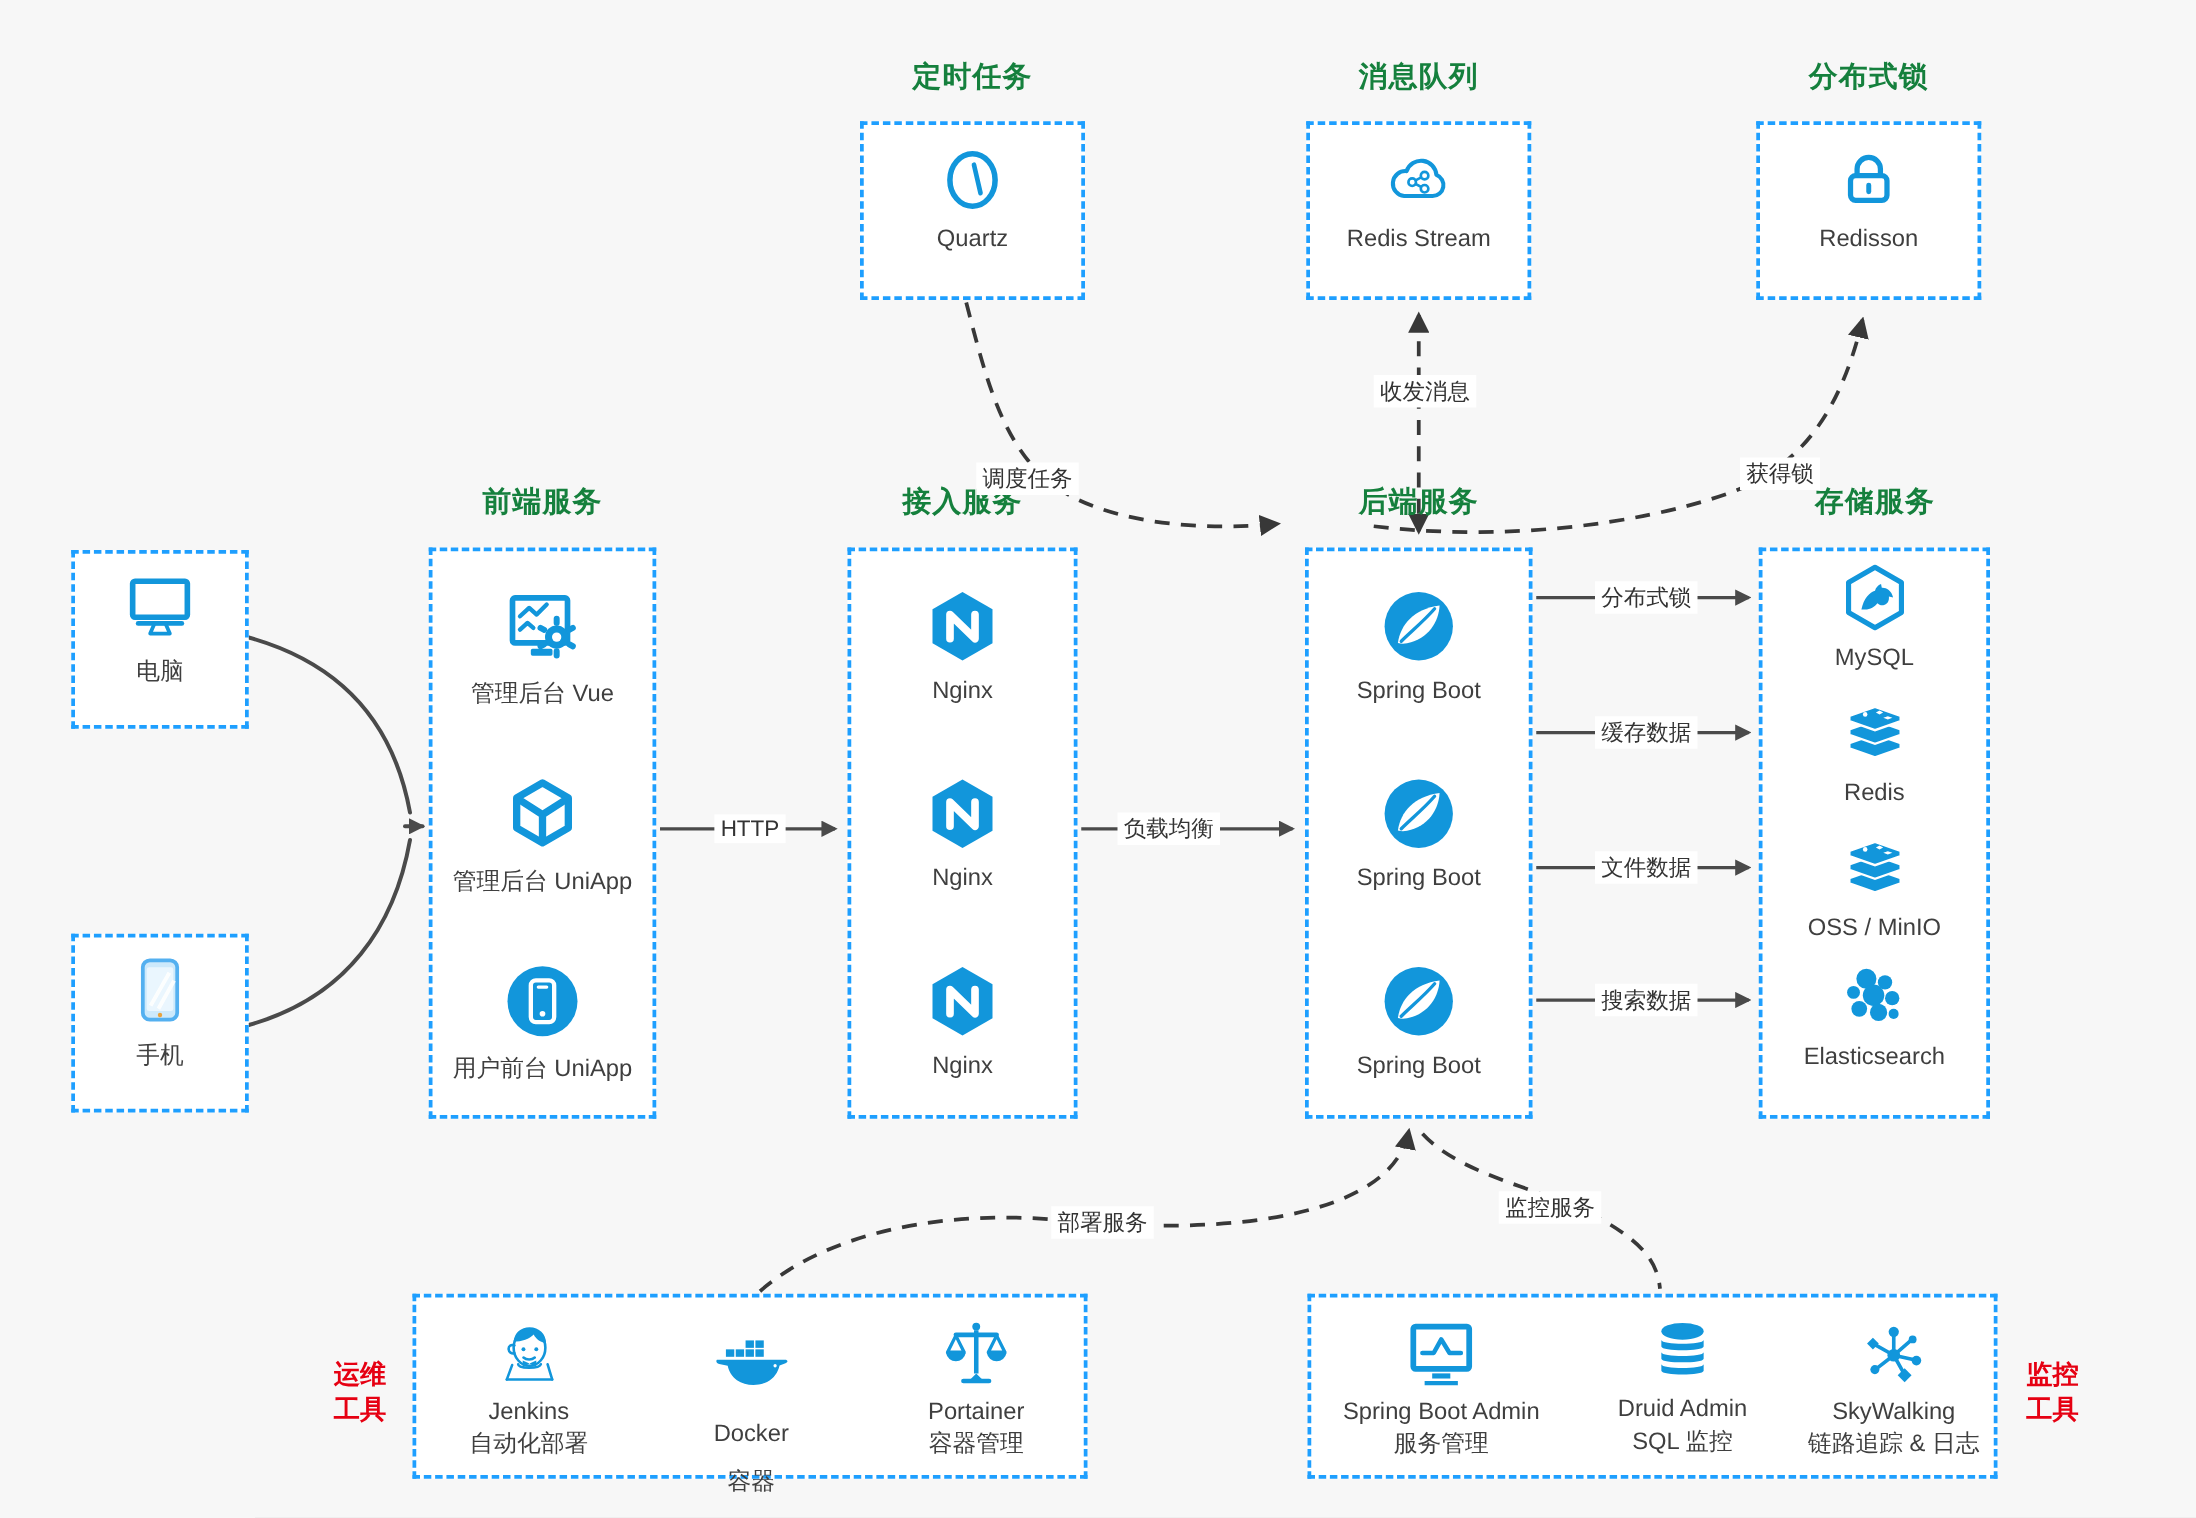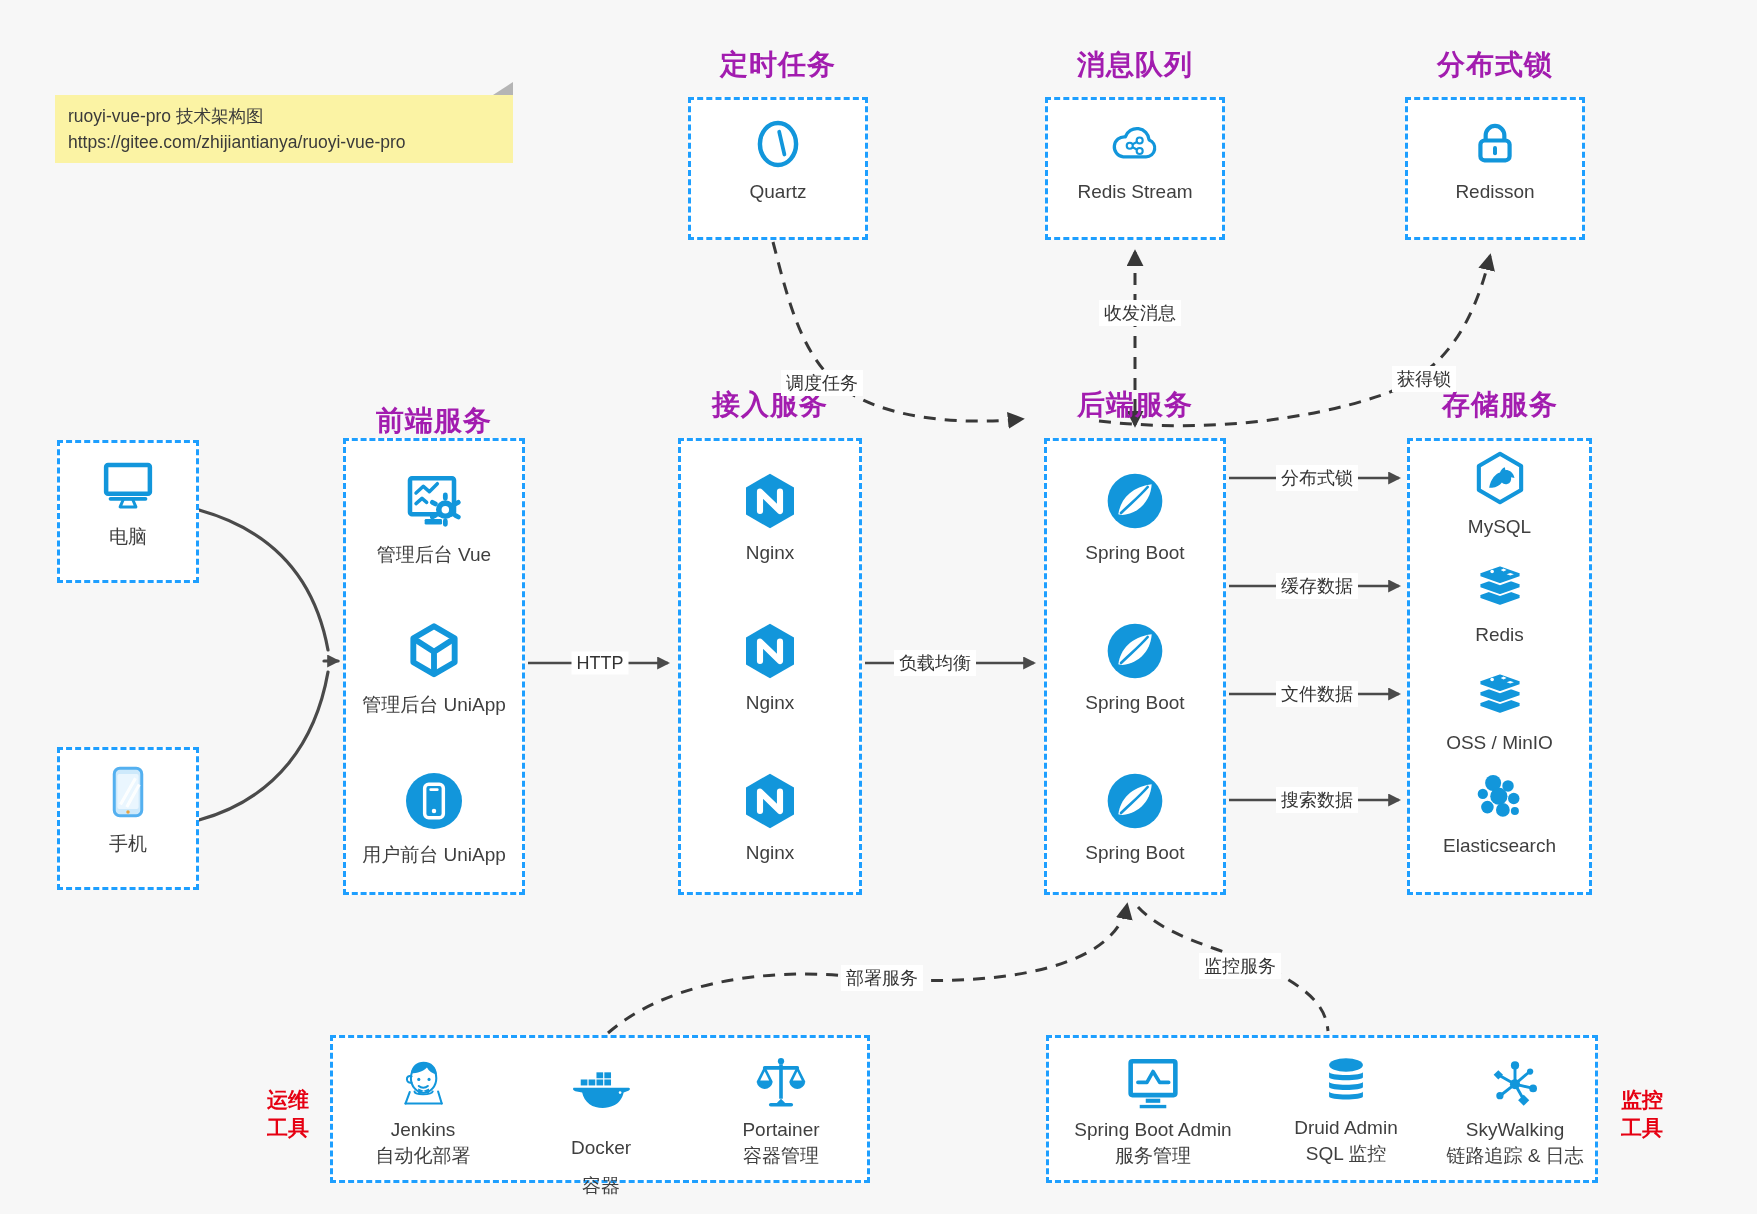--- a/index.html
+++ b/index.html
@@ -1,20 +1,20 @@
 <!DOCTYPE html>
 <html><head>
 <meta charset="utf-8">
 <style>
   html,body{margin:0;padding:0;background:#e9e9e9;}
   #canvas{position:relative;width:1757px;height:1214px;background:#f7f7f7;
           font-family:"Liberation Sans",sans-serif;overflow:hidden;}
   .box{position:absolute;background:#ffffff;border:3px dashed #1e9fff;box-sizing:border-box;}
-  .title{position:absolute;transform:translateX(-50%);color:#a21caf;font-weight:bold;
-         font-size:28px;white-space:nowrap;letter-spacing:1px;}
+  .title{position:absolute;transform:translateX(-50%);color:#15803d;font-weight:bold;
+         font-size:23px;white-space:nowrap;letter-spacing:1px;}
   .item{position:absolute;left:0;right:0;display:flex;flex-direction:column;align-items:center;}
   .item .ic{margin-bottom:9px;}
   .ic{color:#1296db;line-height:0;}
   .lbl{font-size:19px;color:#3f3f3f;white-space:nowrap;}
   .bitem{position:absolute;display:flex;flex-direction:column;align-items:center;}
   .bitem .ic{margin-bottom:5px;}
   .sub{font-size:19px;color:#3f3f3f;line-height:26px;text-align:center;white-space:nowrap;}
   .elabel{position:absolute;transform:translate(-50%,-50%);background:#fff;padding:1px 5px;
           font-size:18px;color:#333;white-space:nowrap;}
   .side{position:absolute;color:#e60012;font-weight:bold;font-size:21px;line-height:28px;
@@ -54,30 +54,25 @@
     </g>
     <g fill="none" stroke="#383838" stroke-width="3" stroke-dasharray="12 9">
       <path d="M773 242 C788 300, 800 348, 833 380 C875 420, 962 425, 1022 419" marker-end="url(#mD)"></path>
       <path d="M1135 252 V425" marker-start="url(#mD)" marker-end="url(#mD)"></path>
       <path d="M1099 421 C1200 433, 1306 421, 1382 395 C1448 372, 1475 318, 1490 256" marker-end="url(#mD)"></path>
       <path d="M608 1033 C662 986, 756 966, 858 977 C975 988, 1113 976, 1127 905" marker-end="url(#mD)"></path>
       <path d="M1138 907 C1170 942, 1240 952, 1282 976 C1315 995, 1326 1010, 1328 1031"></path>
     </g>
   </svg>
 
-  <div class="note">
-    <div class="note-fold"></div>
-    <div>ruoyi-vue-pro 技术架构图</div>
-    <div>https://gitee.com/zhijiantianya/ruoyi-vue-pro</div>
-  </div>
 
   <div class="title" style="left:778px;top:46px;">定时任务</div>
   <div class="title" style="left:1135px;top:46px;">消息队列</div>
   <div class="title" style="left:1495px;top:46px;">分布式锁</div>
-  <div class="title" style="left:434px;top:402px;">前端服务</div>
+  <div class="title" style="left:434px;top:386px;">前端服务</div>
   <div class="title" style="left:770px;top:386px;">接入服务</div>
   <div class="title" style="left:1135px;top:386px;">后端服务</div>
   <div class="title" style="left:1500px;top:386px;">存储服务</div>
 
   <div class="box" style="left:688px;top:97px;width:180px;height:143px;">
     <div class="item" style="top:16px;">
       <span class="ic">
         <svg width="56" height="56" viewBox="0 0 48 48">
             <ellipse cx="24" cy="24" rx="15.5" ry="18" fill="none" stroke="currentColor" stroke-width="3.8"></ellipse>
             <path d="M25 13.5 L29.5 33" fill="none" stroke="currentColor" stroke-width="3.2" stroke-linecap="round"></path>

